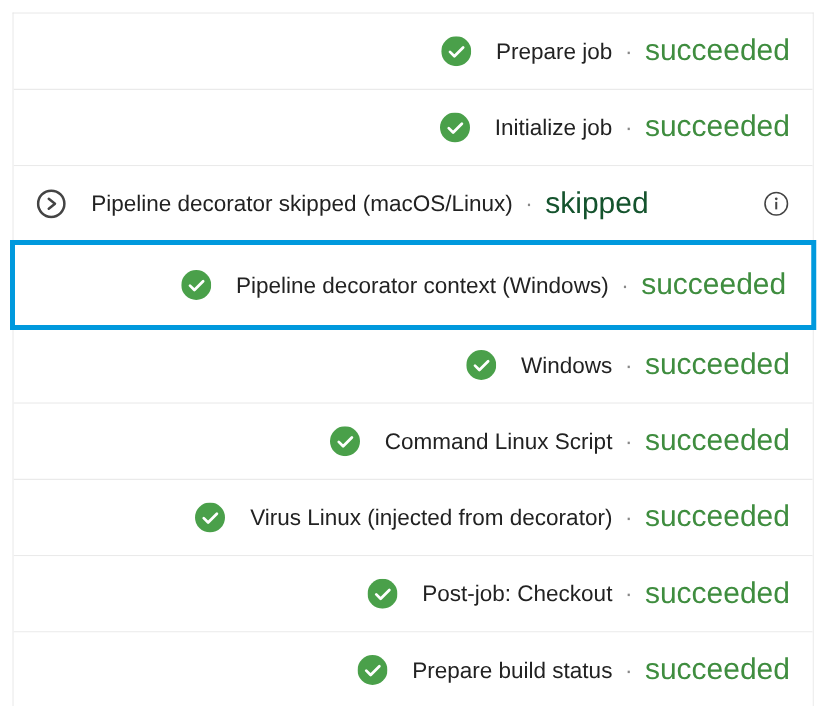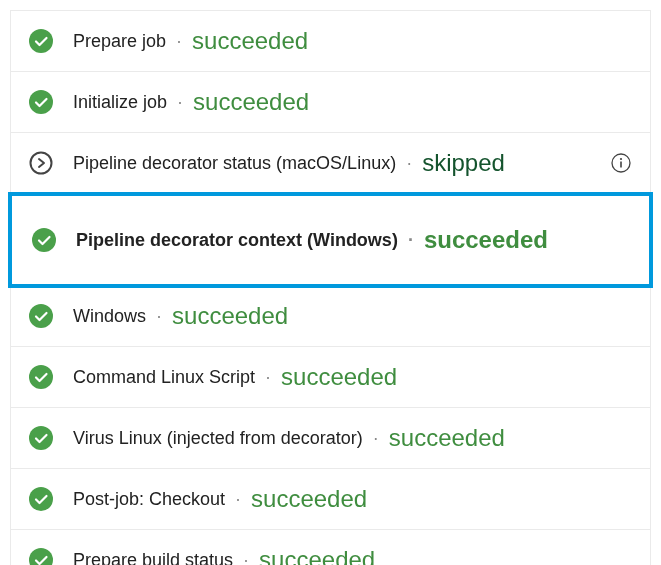--- a/index.html
+++ b/index.html
@@ -13,27 +13,27 @@
       border: 1px solid #eaeaea;
       border-bottom: none;
     }
     .step-row {
       display: flex;
       align-items: center;
       padding: 16px 18px;
       border-bottom: 1px solid #eaeaea;
       position: relative;
       background: #fff;
+      justify-content: flex-end;
     }
     .step-row.highlighted {
       border: 4px solid #0099dd;
       margin: -2px -3px;
       z-index: 1;
-      padding: 30px 20px;
-      font-weight: bold;
+      padding: 18px 20px;
     }
     .icon-wrap {
       width: 24px;
       height: 24px;
       display: flex;
       align-items: center;
       justify-content: center;
       flex-shrink: 0;
     }
     .step-name {
@@ -88,21 +88,21 @@
       <span class="sep">·</span>
       <span class="status succeeded">succeeded</span>
     </div>
     <div class="step-row">
       <div class="icon-wrap">
         <svg width="24" height="24" viewBox="0 0 24 24">
     <circle cx="12" cy="12" r="10.5" fill="none" stroke="#444" stroke-width="2"></circle>
     <path d="M10 8 L15 12 L10 16" stroke="#444" stroke-width="2" fill="none" stroke-linecap="round" stroke-linejoin="round"></path>
   </svg>
       </div>
-      <span class="step-name">Pipeline decorator status (macOS/Linux)</span>
+      <span class="step-name">Pipeline decorator skipped (macOS/Linux)</span>
       <span class="sep">·</span>
       <span class="status skipped">skipped</span>
       <div class="info-wrap">
         <svg width="20" height="20" viewBox="0 0 20 20">
     <circle cx="10" cy="10" r="9" fill="none" stroke="#444" stroke-width="1.3"></circle>
     <circle cx="10" cy="6" r="1.1" fill="#444"></circle>
     <rect x="9.2" y="8.5" width="1.6" height="6" fill="#444"></rect>
   </svg>
       </div>
     </div>

